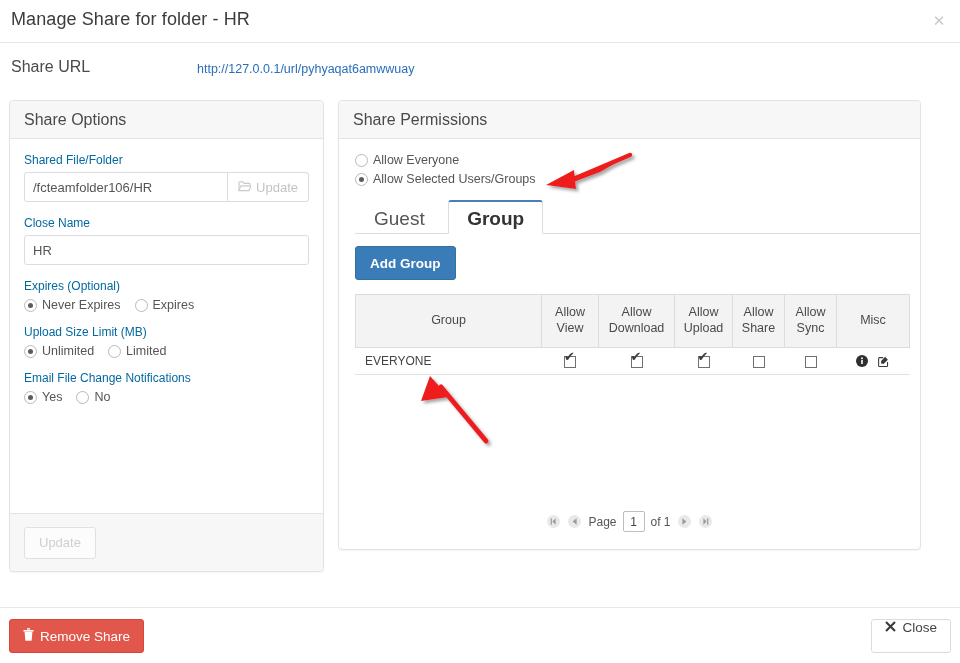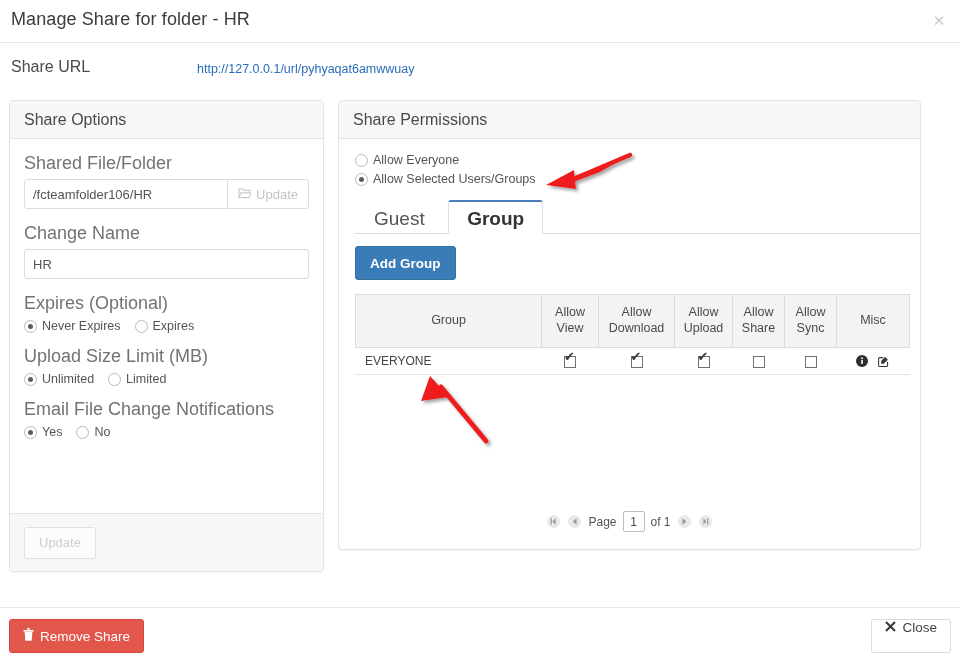--- a/index.html
+++ b/index.html
@@ -63,21 +63,21 @@
     border-radius: 4px 4px 0 0;
     display: flex; align-items: center; padding-left: 14px;
   }
   .panel-head-title { font-size: 16px; color: #4a4a4a; font-weight: 400; }
 
   #panel-share-options { left: 9px; top: 100px; width: 315px; height: 472px; }
   #panel-share-permissions { left: 338px; top: 100px; width: 583px; height: 450px; }
 
   
   .so-body { position: relative; height: 375px; padding: 14px 14px 0 14px; }
-  .field-label { font-size: 18px; color: #737373; margin-bottom: 5px; }
+  .field-label { font-size: 12px; color: #0369a1; margin-bottom: 5px; }
   .input-group { display: flex; width: 100%; margin-bottom: 14px; }
   .form-input {
     flex: 1 1 auto; height: 30px; border: 1px solid #dcdcdc; border-radius: 3px;
     padding: 0 8px; font-size: 13px; color: #555; background: #fff;
     font-family: "Liberation Sans", sans-serif; outline: none; min-width: 0;
   }
   .input-group .form-input { border-radius: 3px 0 0 3px; }
   .addon-btn {
     flex: 0 0 auto; height: 30px; padding: 0 10px;
     border: 1px solid #dcdcdc; border-left: none; border-radius: 0 3px 3px 0;
@@ -270,21 +270,21 @@
           <span>
             <svg width="13" height="11" viewBox="0 0 14 12" fill="none" stroke="#c9c9c9" stroke-width="1.2">
               <path d="M1 10.5V2a1 1 0 0 1 1-1h3.2l1.3 1.6H12a1 1 0 0 1 1 1v1"></path>
               <path d="M1 10.5l2-5.2h11l-2 5.2z"></path>
             </svg>
           </span>
           <span>Update</span>
         </button>
       </div>
 
-      <div class="field-label">Change Name</div>
+      <div class="field-label">Close Name</div>
       <div class="single-input">
         <input class="form-input" type="text" value="HR" style="">
       </div>
 
       <div class="radio-block">
         <div class="field-label">Expires (Optional)</div>
         <div class="radio-row">
           <label class="radio-opt">
             <span class="radio checked"></span>
             <span>Never Expires</span>

